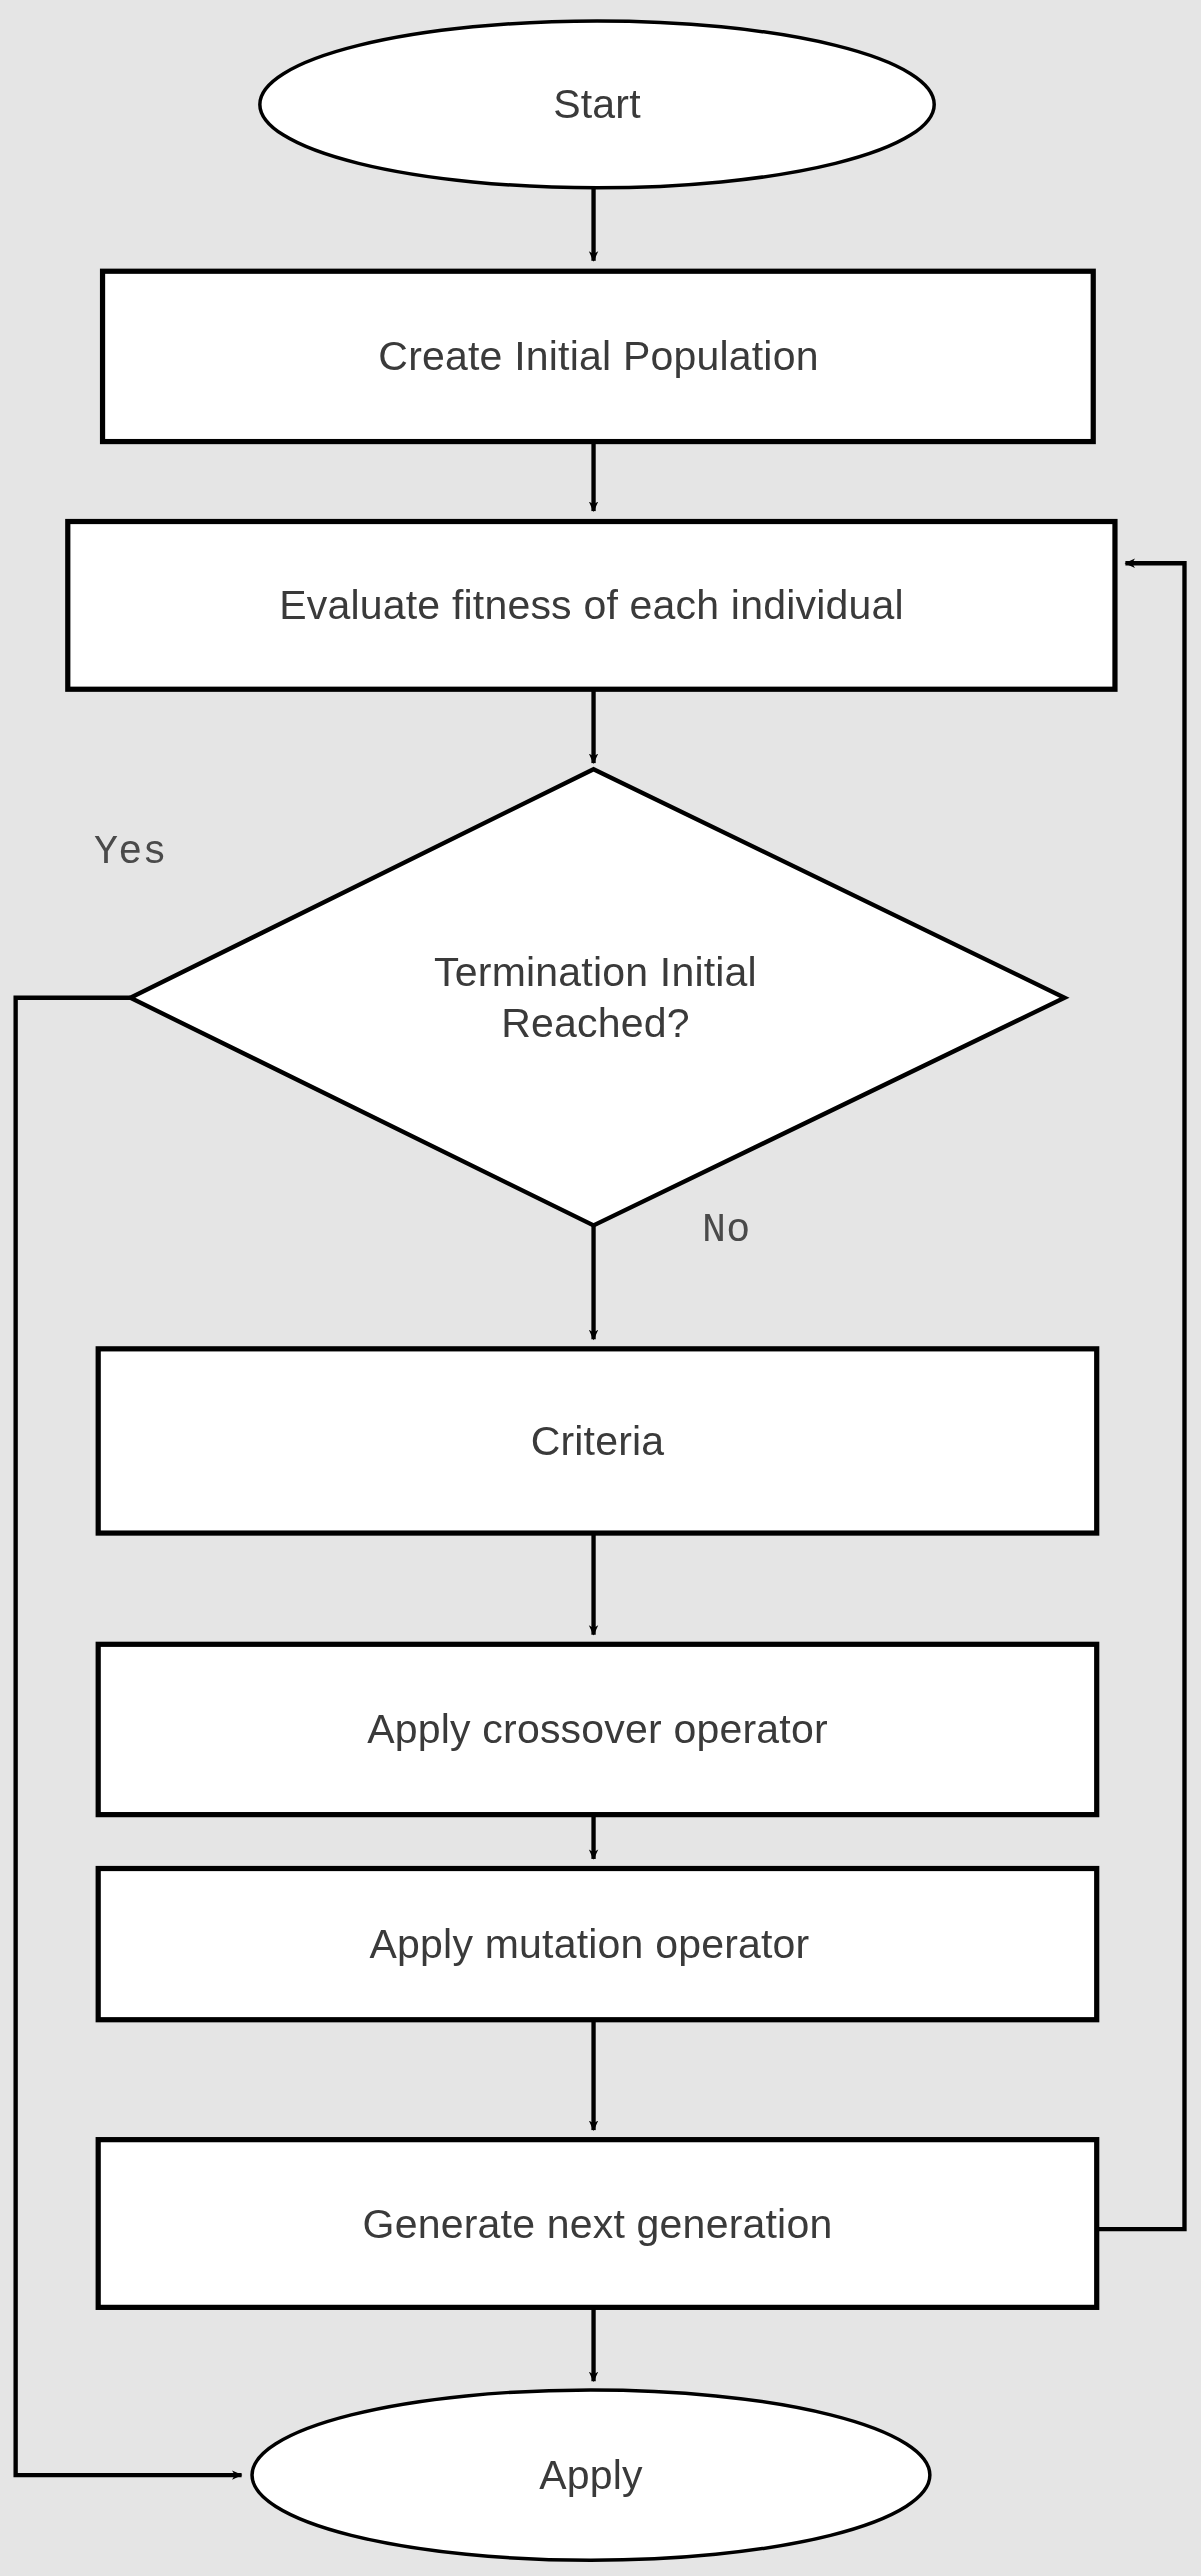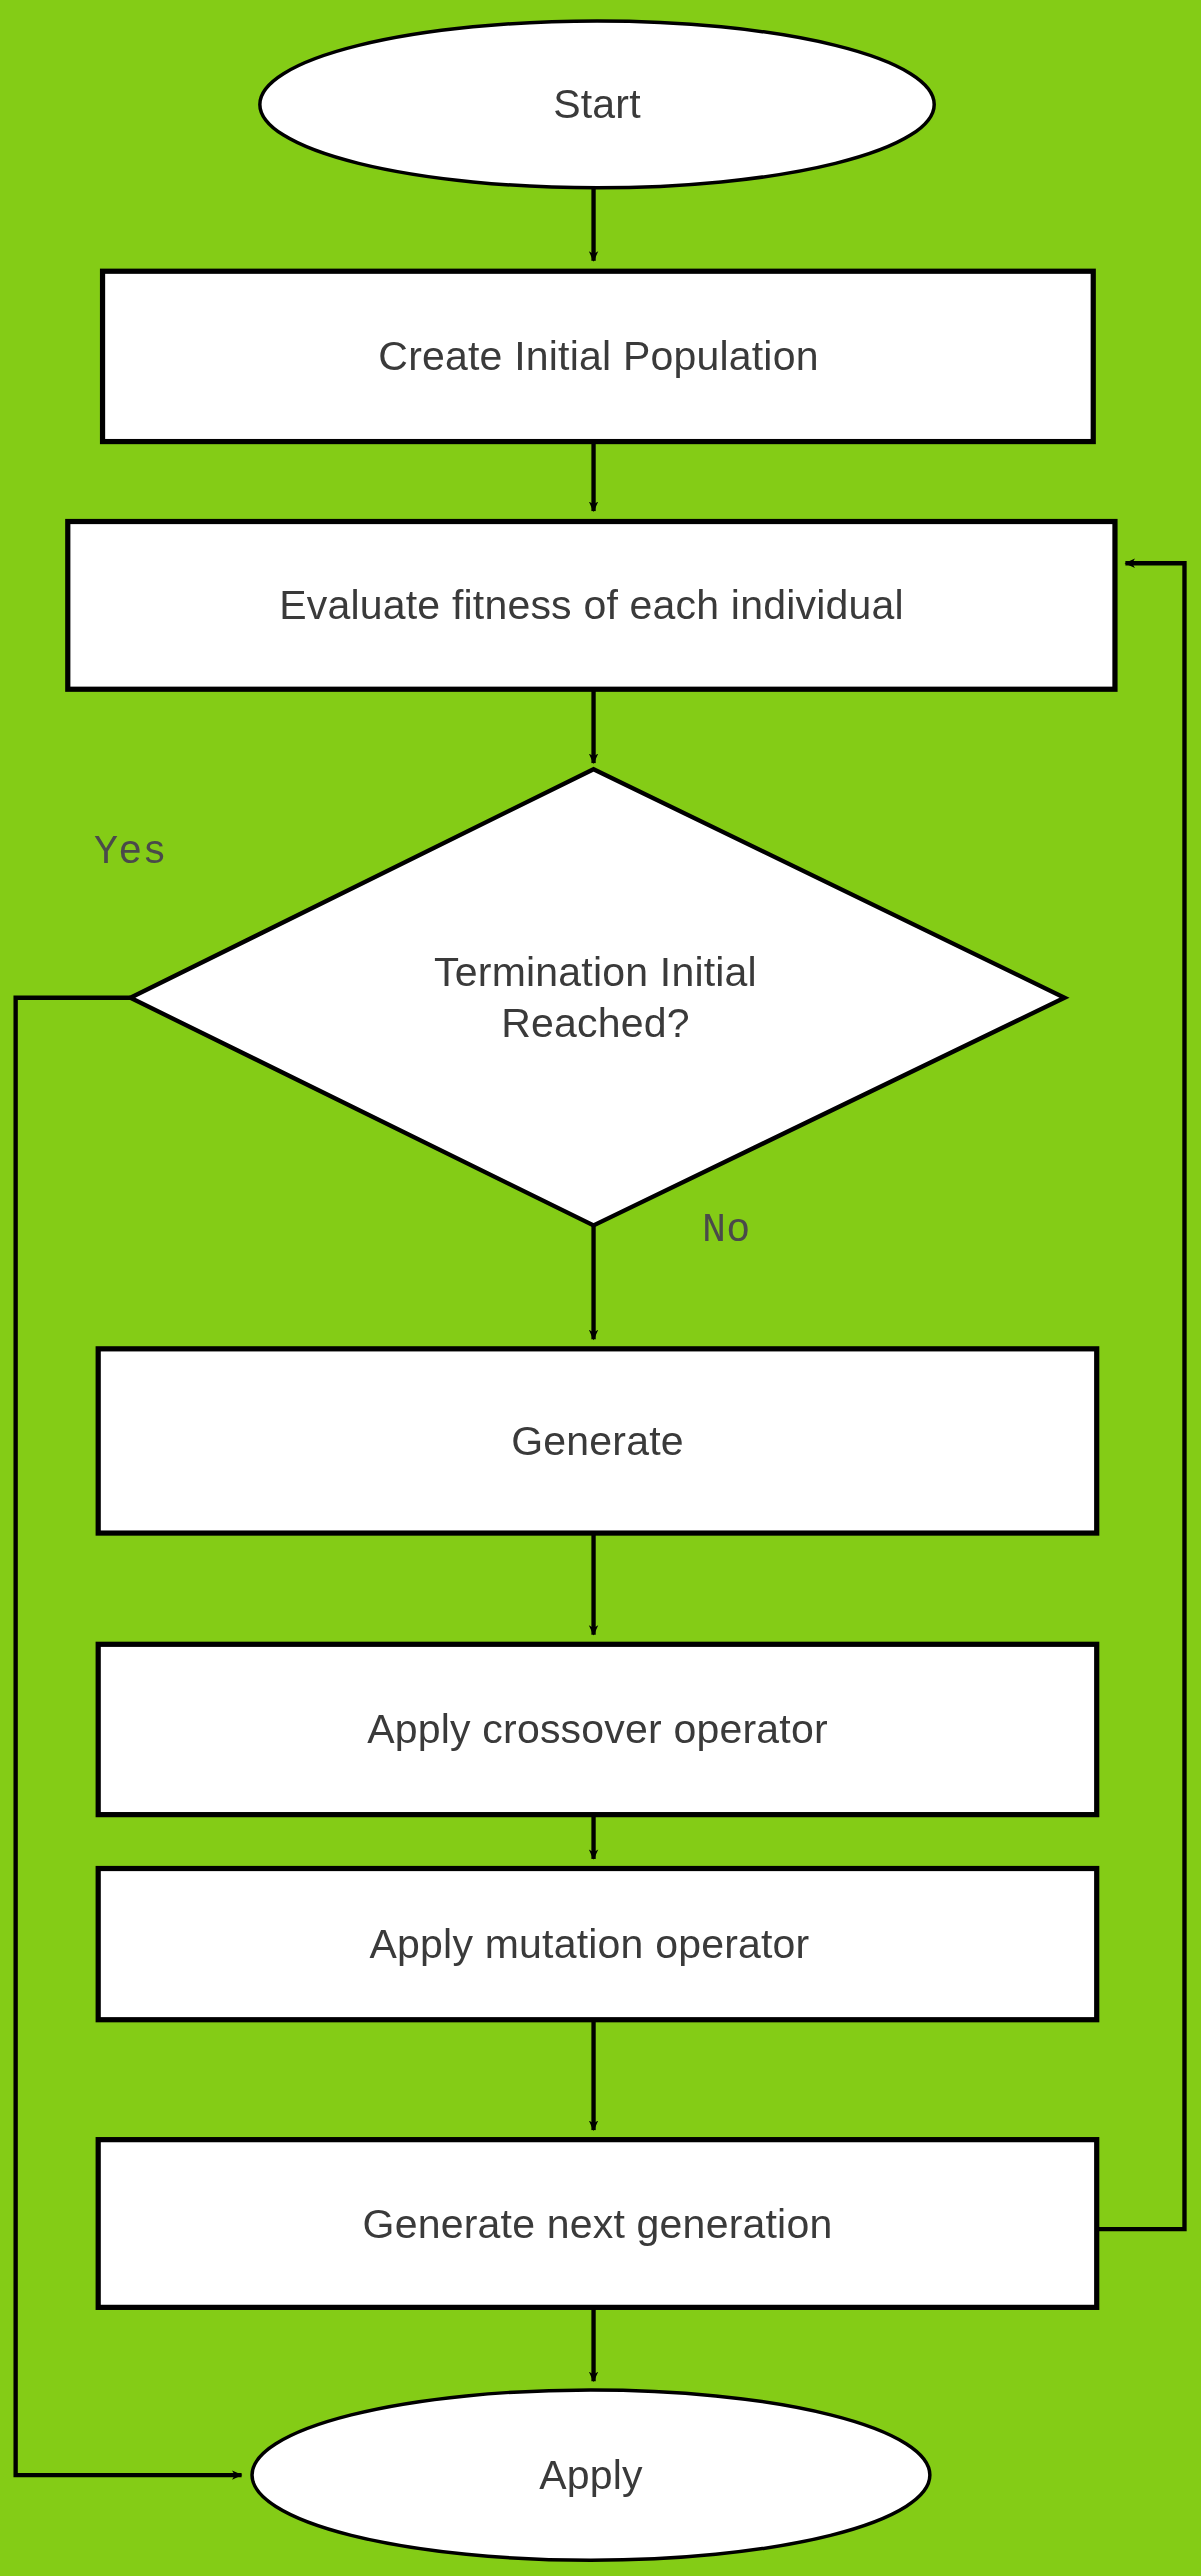--- a/index.html
+++ b/index.html
@@ -8,21 +8,21 @@
     padding: 0;
     background: #ffffff;
   }
   body {
     font-family: "Liberation Sans", sans-serif;
   }
   #flow-root {
     position: relative;
     width: 1201px;
     height: 2576px;
-    background: #84cc16;
+    background: #e5e5e5;
     overflow: hidden;
   }
   #flow-svg {
     position: absolute;
     left: 0;
     top: 0;
     width: 1201px;
     height: 2576px;
     display: block;
   }
@@ -104,21 +104,21 @@
 
   <div class="node-label" style="left:260px; top:21px; width:674px; height:167px;">Start</div>
 
   <div class="node-label" style="left:103px; top:271px; width:991px; height:170px;">Create Initial Population</div>
 
   <div class="node-label" style="left:68px; top:521px; width:1047px; height:168px;">Evaluate fitness of each individual</div>
 
   <div class="node-label" style="left:261px; top:914px; width:669px; height:167px;">Termination Initial
 Reached?</div>
 
-  <div class="node-label" style="left:98px; top:1349px; width:999px; height:184px;">Generate</div>
+  <div class="node-label" style="left:98px; top:1349px; width:999px; height:184px;">Criteria</div>
 
   <div class="node-label" style="left:98px; top:1644px; width:999px; height:170px;">Apply crossover operator</div>
 
   <div class="node-label" style="left:90px; top:1869px; width:999px; height:151px;">Apply mutation operator</div>
 
   <div class="node-label" style="left:98px; top:2140px; width:999px; height:168px;">Generate next generation</div>
 
   <div class="node-label" style="left:252px; top:2390px; width:678px; height:170px;">Apply</div>
 
   <div class="edge-label" style="left:94px; top:830px;">Yes</div>

